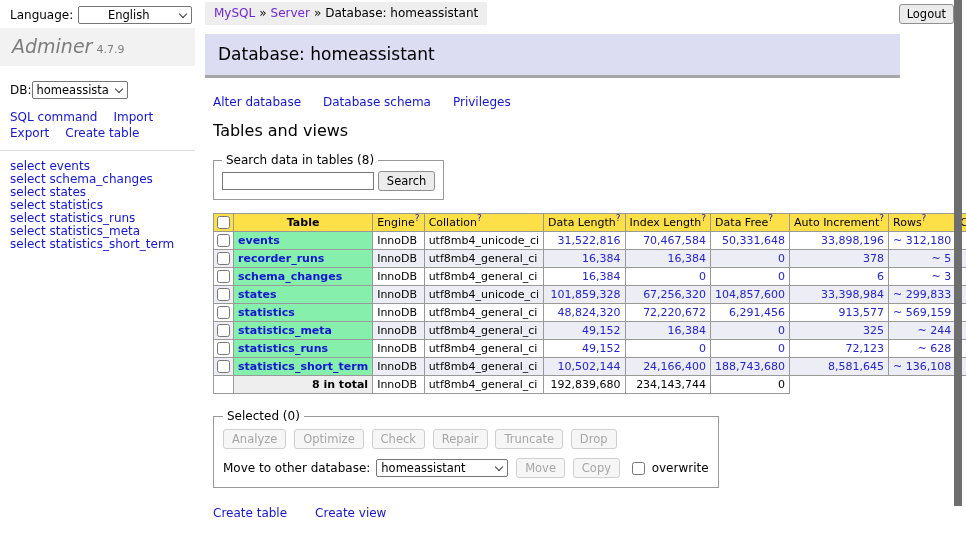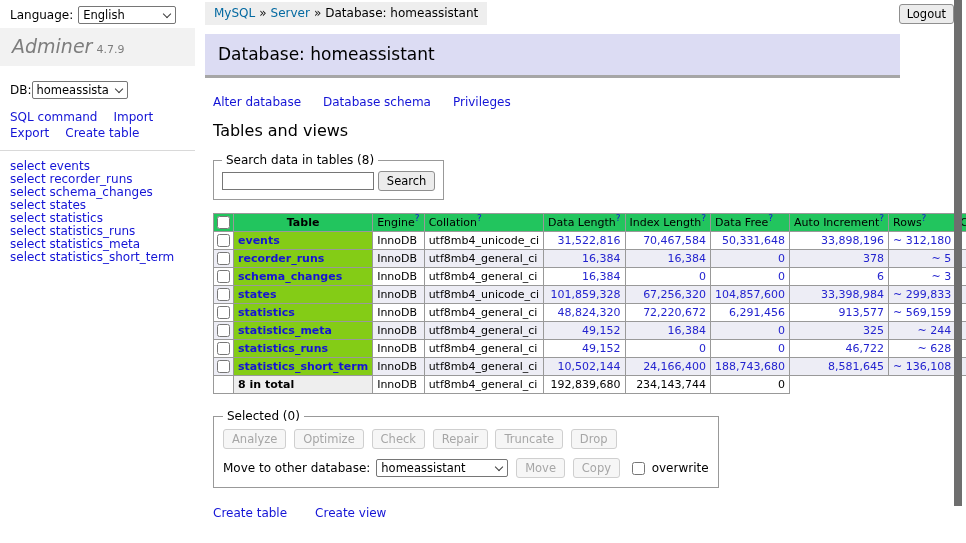--- a/index.html
+++ b/index.html
@@ -5,40 +5,40 @@
   * { box-sizing: border-box; }
   html,body { margin:0; padding:0; }
   body {
     width:966px; height:543px; overflow:hidden; position:relative;
     background:#fff; color:#000;
     font-family:"DejaVu Sans","Liberation Sans",sans-serif; font-size:12px;
   }
   a { color:#1414d6; text-decoration:none; cursor:pointer; }
 
   
-  .lang-row { position:absolute; left:10px; top:6px; }
+  .lang-row { position:absolute; left:10px; top:6px;text-align:center; }
   .lang-row label { margin-right:5px; }
 
   
   .sidebar { position:absolute; left:0; top:28px; width:195px; }
   .h1band { background:#f2f2f2; padding:7px 12px 9px; }
   .app-name { font-style:italic; font-size:19px; color:#7d7d7d; }
   .app-ver { font-size:11px; color:#7d7d7d; margin-left:4px; }
   .db-row { padding:15px 0 0 10px; }
   .db-row label { margin-right:0; }
   .menu { padding:10px 0 0 10px; line-height:16px; }
   .menu a { margin-right:16px; }
   .sep-hr { border:0; border-top:1px solid #d9d9d9; margin:9px 0 0; }
   .tlinks { padding:9px 0 0 10px; }
   .tlinks a { display:block; line-height:13px; }
 
   
   .main { position:absolute; left:205px; top:0; width:720px; }
   .breadcrumb { display:inline-block; background:#eee; padding:4px 9px 5px; margin-top:2px; }
-  .breadcrumb a { color:#0369a1; }
+  .breadcrumb a { color:#6d28d9; }
   .breadcrumb .bc-sep { color:#111; margin:0 4px; }
   h2.pagetitle {
     margin:9px 0 0; width:695px; background:#dcdcf3;
     border-bottom:3px solid #a6a6a6; padding:10px 13px 11px;
     font-size:17px; font-weight:400;
   }
   .content { padding-left:8px; }
   .actions { margin-top:17px; }
   .actions a { margin-right:22px; }
   h3.section { font-size:16px; font-weight:400; margin:12px 0 0; }
@@ -63,36 +63,36 @@
     border:1px solid #767676; border-radius:2px; background:#fff;
     padding:0 5px 0 4px; vertical-align:middle; cursor:default;
     font-size:11.5px;
   }
   .fselect .val { flex:1 1 auto; overflow:hidden; white-space:nowrap; }
   .sel-arrow {
     flex:0 0 auto; width:6px; height:6px; margin-left:6px; margin-top:-3px;
     border-right:1.6px solid #3c3c3c; border-bottom:1.6px solid #3c3c3c;
     transform:rotate(45deg);
   }
-  .w-lang { width:98px; } .w-db { width:96px; } .w-move { width:132px; }
+  .w-lang { width:114px; } .w-db { width:96px; } .w-move { width:132px; }
 
   input[type="checkbox"] { width:13px; height:13px; margin:0; vertical-align:middle; }
 
   
   table.dbt { border-collapse:collapse; margin-top:13px; font-size:11px; white-space:nowrap; }
   .dbt td, .dbt th { border:1px solid #999; padding:2px 4px; line-height:13px; }
-  .dbt thead td, .dbt thead th { background:#22c55e; }
+  .dbt thead td, .dbt thead th { background:#fde047; }
   .dbt th.h-table { font-weight:700; text-align:center; }
-  .dbt tbody th.name { background:#84cc16; text-align:left; }
+  .dbt tbody th.name { background:#86efac; text-align:left; }
   .dbt tbody tr.even td { background:#ededf5; }
   .dbt .chk { text-align:center; padding:1px 3px; }
   .dbt .num { text-align:right; color:#2323cf; }
   .dbt a.tbl-link { font-weight:700; }
   .dbt sup.help { font-size:9px; line-height:0; }
-  .dbt tfoot th.name { background:#eee; text-align:left; font-weight:700; }
+  .dbt tfoot th.name { background:#eee; text-align:right; font-weight:700; }
   .dbt tfoot td { color:#000; }
   .dbt tfoot td.num { color:#000;margin-top:18px; }
 
   .selected-box { margin-top:15px; padding:6px 9px 9px; }
   .selected-box .btnrow .btn { margin-right:4px; }
   .selected-box .moverow { margin-top:9px; }
   .selected-box .moverow .btn { margin-left:4px; }
   .ovw-label { margin-left:3px; }
   .moverow .mv-label { margin-right:6px; }
 
@@ -128,21 +128,20 @@
     <div>
       <a>SQL command</a><a>Import</a>
     </div>
     <div>
       <a>Export</a><a>Create table</a>
     </div>
   </div>
   <hr class="sep-hr">
   <div class="tlinks">
     <a>select events</a>
-    <a>select recorder_runs</a>
     <a>select schema_changes</a>
     <a>select states</a>
     <a>select statistics</a>
     <a>select statistics_runs</a>
     <a>select statistics_meta</a>
     <a>select statistics_short_term</a>
   </div>
 </div>
 
 <div class="main">
@@ -266,21 +265,21 @@
           <td></td>
         </tr>
         <tr class="odd">
           <td class="chk"><input type="checkbox" style=""></td>
           <th class="name"><a class="tbl-link">statistics_runs</a></th>
           <td>InnoDB</td>
           <td>utf8mb4_general_ci</td>
           <td class="num">49,152</td>
           <td class="num">0</td>
           <td class="num">0</td>
-          <td class="num">46,722</td>
+          <td class="num">72,123</td>
           <td class="num">~ 628</td>
           <td></td>
         </tr>
         <tr class="even">
           <td class="chk"><input type="checkbox" style=""></td>
           <th class="name"><a class="tbl-link">statistics_short_term</a></th>
           <td>InnoDB</td>
           <td>utf8mb4_general_ci</td>
           <td class="num">10,502,144</td>
           <td class="num">24,166,400</td>

